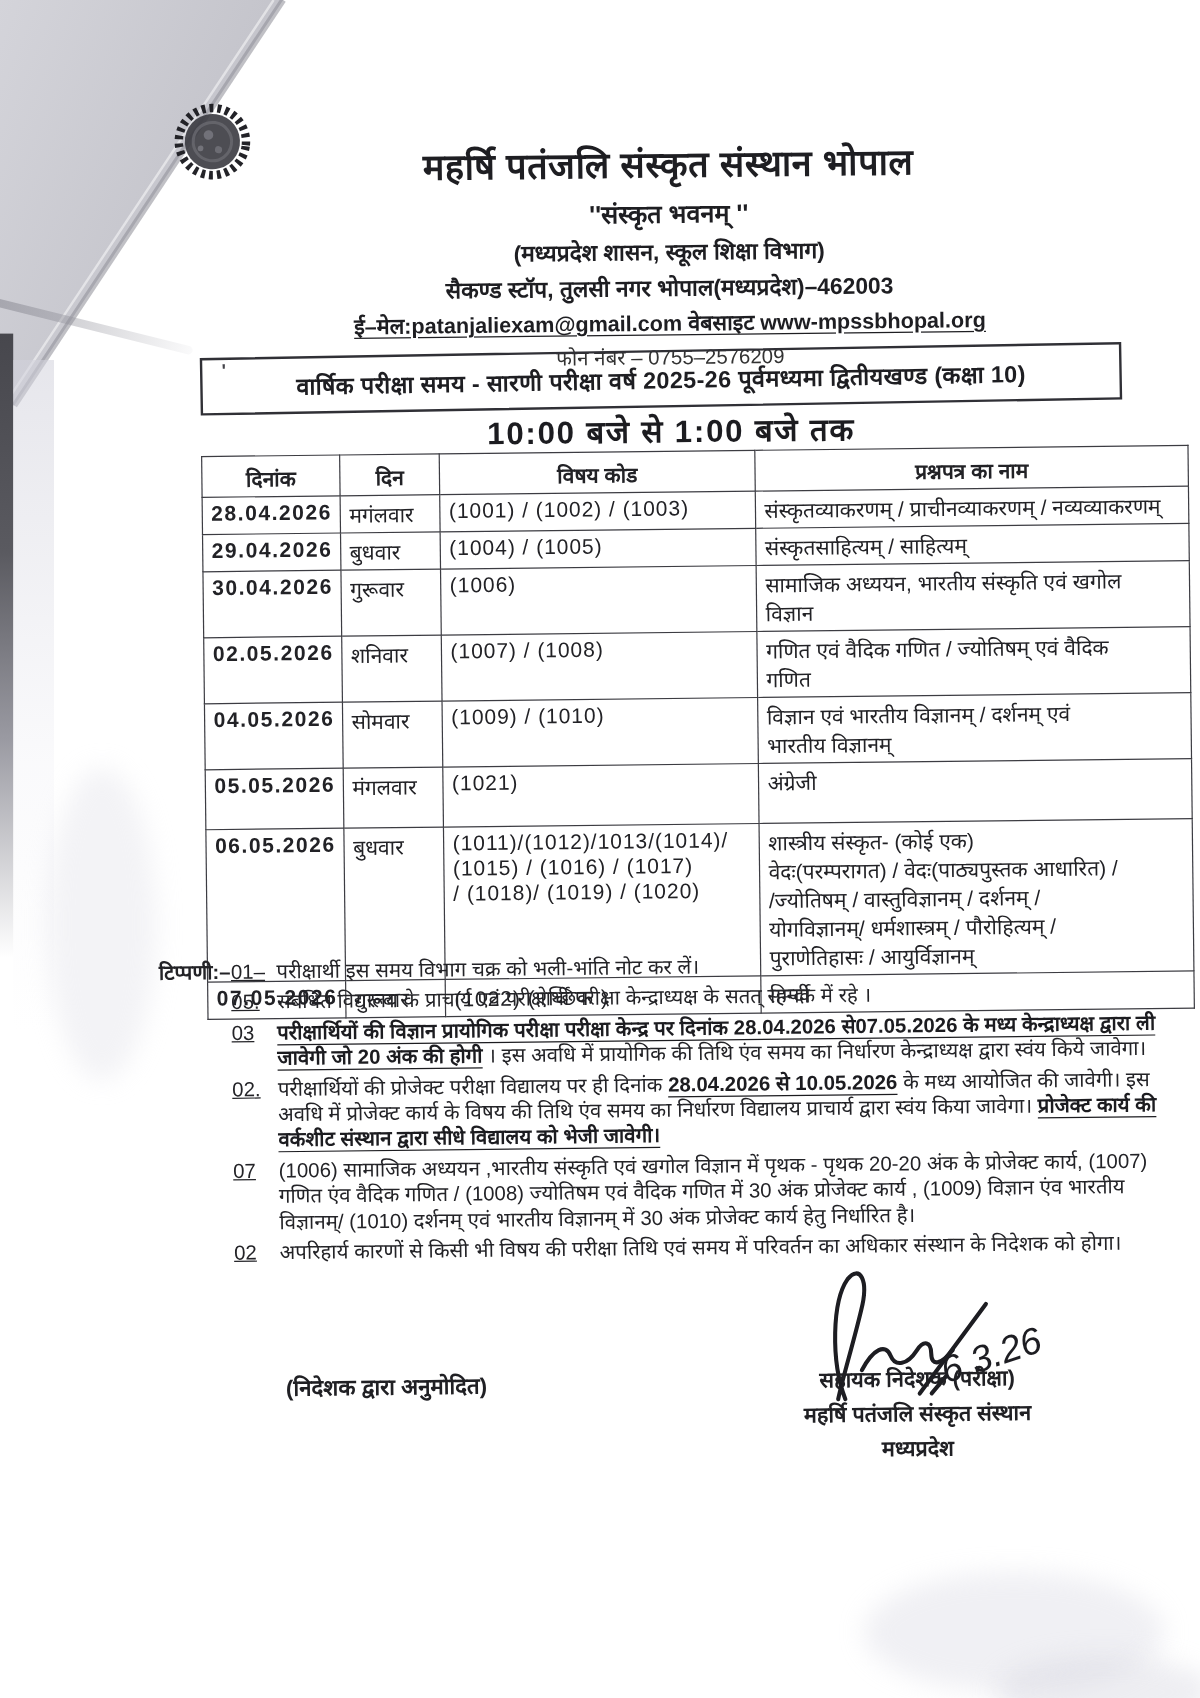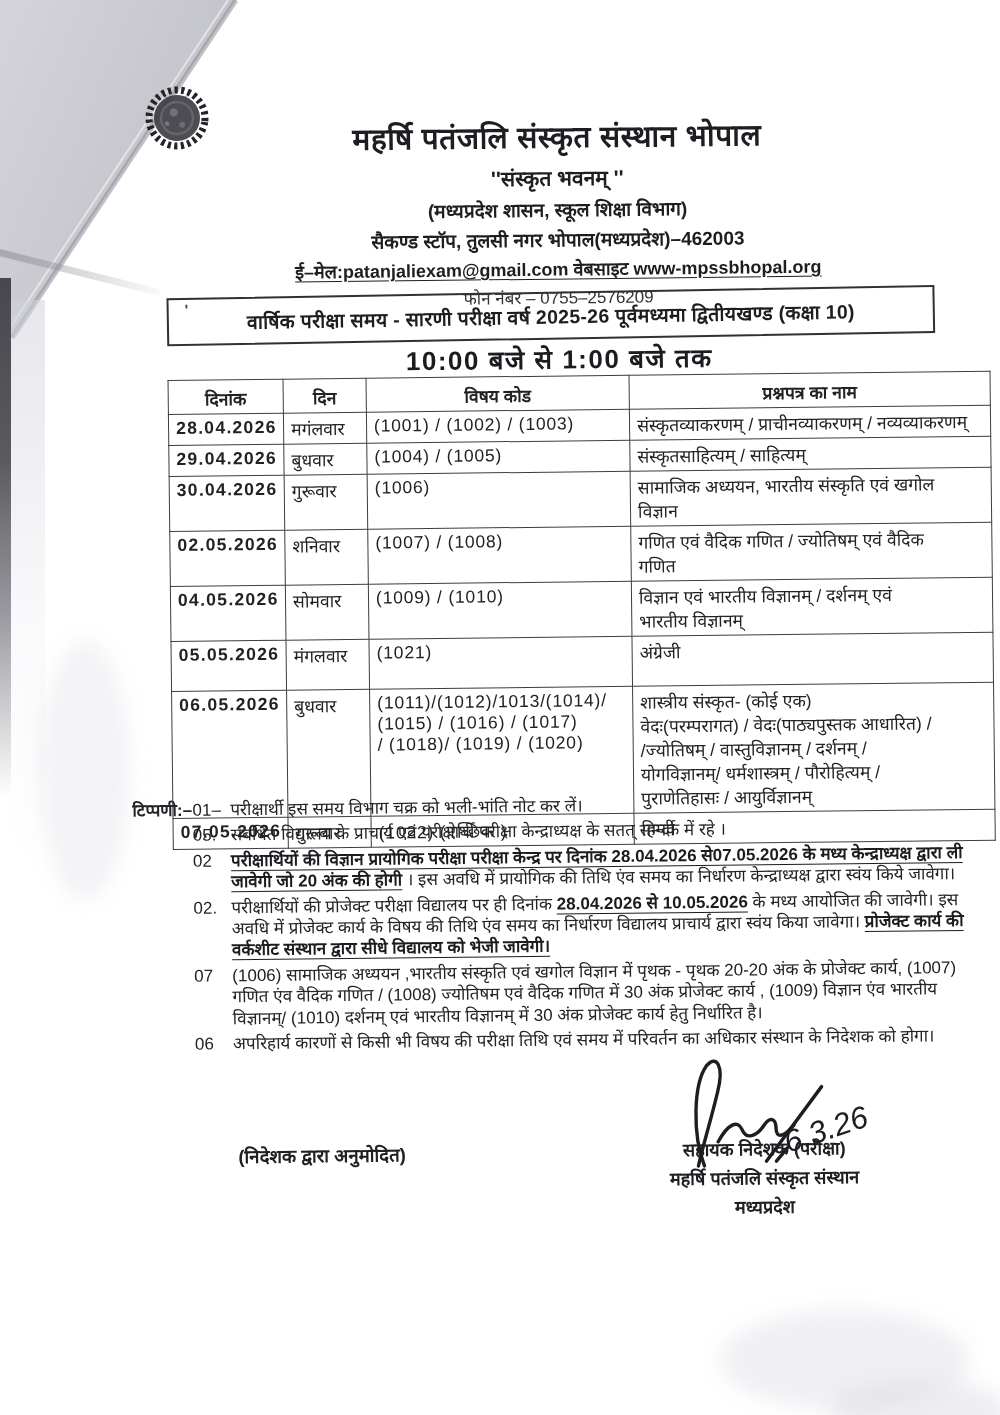--- a/index.html
+++ b/index.html
@@ -69,21 +69,21 @@
   td.c-date{letter-spacing:1.3px;font-weight:600;padding-left:9px;}
   td.c-code{letter-spacing:.8px;}
   td.c-paper{padding-left:12px;}
 
   .notes{position:absolute;left:128px;top:796px;width:858px;
          font-size:17px;line-height:1.26;color:#232327;}
   .notes-wrap{display:flex;}
   .notes-label{width:60px;flex-shrink:0;font-weight:bold;}
   .notes-items{flex:1;}
   .note{display:flex;margin-bottom:4px;}
-  .note-num{width:38px;flex-shrink:0;}
+  .note-num{width:38px;flex-shrink:0;text-decoration:underline;}
   .note-text{flex:1;}
   .bu{font-weight:bold;text-decoration:underline;text-underline-offset:3.5px;color:#1c1c20;}
 
   .sig-svg{position:absolute;left:662px;top:1052px;}
   .sig-left{position:absolute;left:230px;top:1140px;font-size:18.5px;font-weight:bold;color:#202024;}
   .sig-right{position:absolute;left:600px;top:1138px;width:312px;text-align:center;
              font-size:18px;font-weight:bold;line-height:1.6;color:#202024;}
 </style>
 </head>
 <body>
@@ -216,33 +216,33 @@
       <div class="notes-items">
         <div class="note">
           <span class="note-num">01–</span>
           <span class="note-text">परीक्षार्थी इस समय विभाग चक्र को भली-भांति नोट कर लें।</span>
         </div>
         <div class="note">
           <span class="note-num">05.</span>
           <span class="note-text">संबधित विद्यालय के प्राचार्य एवं परीक्षार्थी परीक्षा केन्द्राध्यक्ष के सतत् सम्पर्क में रहे ।</span>
         </div>
         <div class="note">
-          <span class="note-num">02</span>
+          <span class="note-num">03</span>
           <span class="note-text"><span class="bu">परीक्षार्थियों की विज्ञान प्रायोगिक परीक्षा परीक्षा केन्द्र पर दिनांक 28.04.2026 से07.05.2026 के मध्य केन्द्राध्यक्ष द्वारा ली जावेगी जो 20 अंक की होगी</span><span> । इस अवधि में प्रायोगिक की तिथि एंव समय का निर्धारण केन्द्राध्यक्ष द्वारा स्वंय किये जावेगा।</span></span>
         </div>
         <div class="note">
           <span class="note-num">02.</span>
           <span class="note-text"><span>परीक्षार्थियों की प्रोजेक्ट परीक्षा विद्यालय पर ही दिनांक </span><span class="bu">28.04.2026 से 10.05.2026</span><span> के मध्य आयोजित की जावेगी। इस अवधि में प्रोजेक्ट कार्य के विषय की तिथि एंव समय का निर्धारण विद्यालय प्राचार्य द्वारा स्वंय किया जावेगा। </span><span class="bu">प्रोजेक्ट कार्य की वर्कशीट संस्थान द्वारा सीधे विद्यालय को भेजी जावेगी।</span></span>
         </div>
         <div class="note">
           <span class="note-num">07</span>
           <span class="note-text">(1006) सामाजिक अध्ययन ,भारतीय संस्कृति एवं खगोल विज्ञान में पृथक - पृथक 20-20 अंक के प्रोजेक्ट कार्य, (1007) गणित एंव वैदिक गणित / (1008) ज्योतिषम एवं वैदिक गणित में 30 अंक प्रोजेक्ट कार्य , (1009) विज्ञान एंव भारतीय विज्ञानम्/ (1010) दर्शनम् एवं भारतीय विज्ञानम् में 30 अंक प्रोजेक्ट कार्य हेतु निर्धारित है।</span>
         </div>
         <div class="note">
-          <span class="note-num">06</span>
+          <span class="note-num">02</span>
           <span class="note-text">अपरिहार्य कारणों से किसी भी विषय की परीक्षा तिथि एवं समय में परिवर्तन का अधिकार संस्थान के निदेशक को होगा।</span>
         </div>
       </div>
     </div>
   </div>
 
   <svg class="sig-svg" width="240" height="130" viewBox="0 0 240 130">
     <g fill="none" stroke="#1d1d22" stroke-width="3.4" stroke-linecap="round">
       <path d="M34,116 C22,84 24,34 37,16 C47,4 55,16 48,42 C41,70 32,98 28,116"></path>
       <path d="M48,92 C58,74 68,70 72,80 C76,90 86,88 94,76 C100,67 106,69 106,79 C106,90 114,88 124,76"></path>

